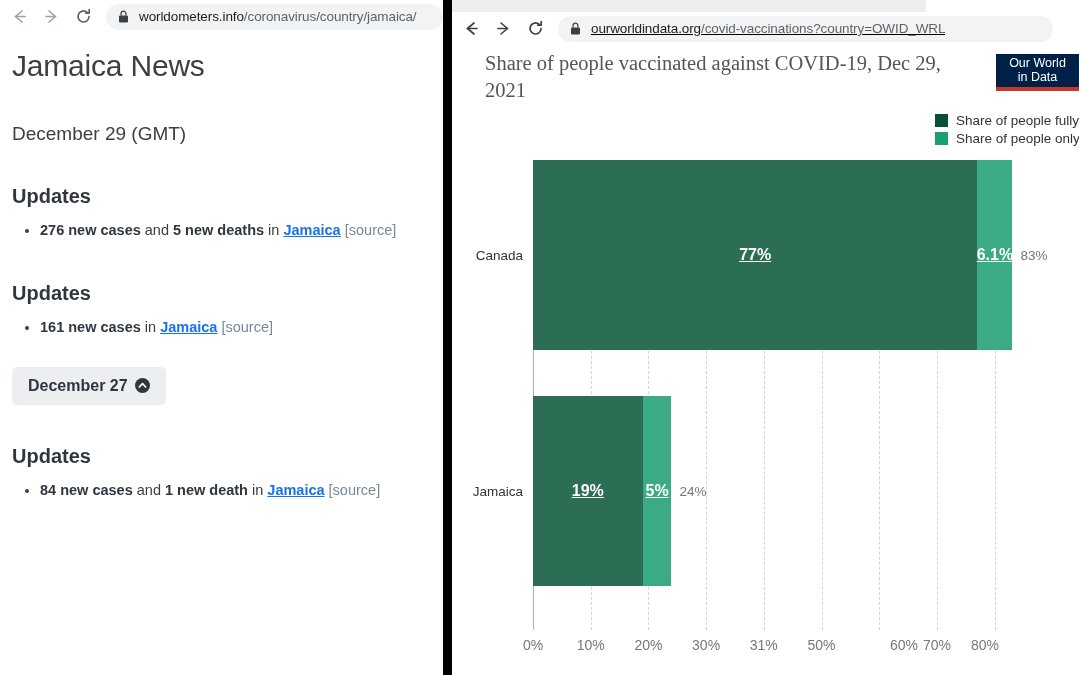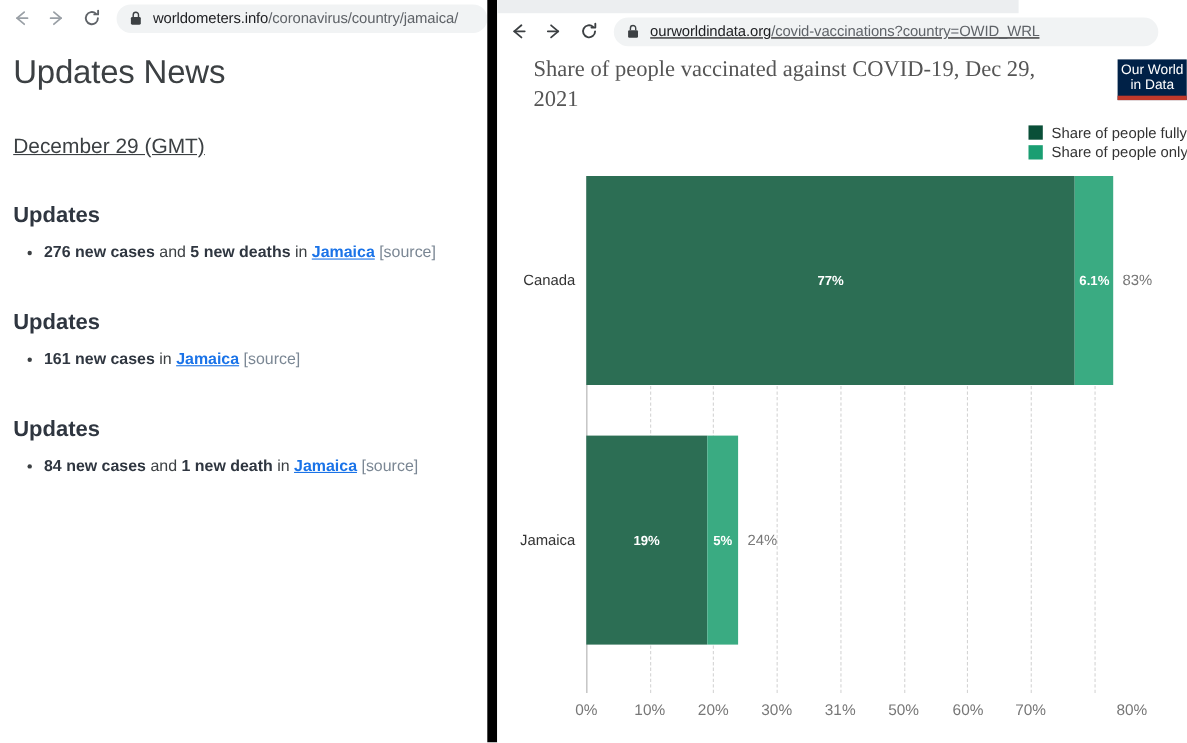--- a/index.html
+++ b/index.html
@@ -50,21 +50,20 @@
   .url-text .dom { color: #202124; }
 
   .left-body { padding: 0 12px; }
   .page-title {
     font-size: 30px; font-weight: 400; color: #3c4043;
     margin: 16px 0 0 0; letter-spacing: -0.2px;
   }
   .date-heading {
     font-size: 19px; color: #3c4043; font-weight: 400;
     margin: 40px 0 0 0;
-    text-decoration: underline;
   }
   .updates-heading {
     font-size: 20px; font-weight: 700; color: #2f3640;
     margin: 40px 0 0 0;
   }
   ul.update-list {
     margin: 12px 0 0 0; padding-left: 28px; list-style: disc;
   }
   ul.update-list li {
     font-size: 14.5px; color: #3c4043; line-height: 1.5;
@@ -106,21 +105,21 @@
   .chart-head {
     position: absolute; left: 33px; top: 50px;
     width: 594px; display: flex; align-items: flex-start;
   }
   .chart-title {
     font-family: "Liberation Serif", serif;
     font-size: 20.5px; color: #555555; line-height: 1.32;
     width: 470px; font-weight: 400;
   }
   .owid-logo {
-    width: 63px; height: 37px; background: #002147;
+    width: 83px; height: 37px; background: #002147;
     margin-left: auto; margin-top: 4px;
     border-bottom: 4px solid #c0392b;
     display: flex; flex-direction: column;
     align-items: center; justify-content: center;
     line-height: 1.08;
   }
   .owid-logo span {
     color: #ffffff; font-size: 12.5px;
     font-family: "Liberation Sans", sans-serif; white-space: nowrap;
   }
@@ -144,21 +143,21 @@
   .gridline.axis0 { border-left: 1px solid #b0b0b0; }
   .tick-label {
     position: absolute; top: 637px;
     font-size: 14px; color: #777777;
     transform: translateX(-50%); white-space: nowrap;
   }
   .bar-group { position: absolute; }
   .bar { position: absolute; top: 0; height: 100%; }
   .bar-inner-label {
     position: absolute; top: 50%; transform: translate(-50%, -50%);
-    font-size: 12px; font-weight: 700; color: #ffffff; white-space: nowrap;
+    font-size: 16px; font-weight: 700; color: #ffffff; white-space: nowrap; text-decoration: underline;
   }
   .bar-total-label {
     position: absolute; top: 50%; transform: translateY(-50%);
     font-size: 13.5px; color: #777777; white-space: nowrap; text-align: center;
   }
   .country-label {
     position: absolute; top: 50%; transform: translateY(-50%);
     font-size: 13.5px; color: #333333; text-align: right; white-space: nowrap;
   }
 </style>
@@ -193,34 +192,43 @@
           <svg width="11" height="13" viewBox="0 0 11 13">
               <rect x="1" y="5.4" width="9" height="7" rx="1.2" fill="#3c4043"></rect>
               <path d="M3.1 5.4 V3.6 a2.4 2.4 0 0 1 4.8 0 V5.4" fill="none" stroke="#3c4043" stroke-width="1.3"></path>
             </svg>
         </span>
         <span class="url-text"><span class="dom">worldometers.info</span><span>/coronavirus/country/jamaica/</span></span>
       </div>
     </div>
 
     <div class="left-body">
-      <h1 class="page-title">Updates News</h1>
+      <h1 class="page-title">Jamaica News</h1>
       <div class="date-heading">December 29 (GMT)</div>
 
       
       <h2 class="updates-heading">Updates</h2>
       <ul class="update-list">
         <li><span class="stat">276 new cases</span><span> and </span><span class="stat">5 new deaths</span><span> in </span><a class="country-link" href="#">Jamaica</a> <a class="src-link" href="#">[source]</a></li>
       </ul>
 
       
       <h2 class="updates-heading">Updates</h2>
       <ul class="update-list">
         <li><span class="stat">161 new cases</span><span> in </span><a class="country-link" href="#">Jamaica</a> <a class="src-link" href="#">[source]</a></li>
       </ul>
+      <button class="date-toggle">
+        <span>December 27</span>
+        <span class="caret-circle">
+          <svg width="15" height="15" viewBox="0 0 15 15">
+              <circle cx="7.5" cy="7.5" r="7.5" fill="#2f3640"></circle>
+              <path d="M4.3 9 L7.5 5.6 L10.7 9" fill="none" stroke="#ffffff" stroke-width="1.7" stroke-linecap="round" stroke-linejoin="round"></path>
+            </svg>
+        </span>
+      </button>
 
       
       <h2 class="updates-heading">Updates</h2>
       <ul class="update-list">
         <li><span class="stat">84 new cases</span><span> and </span><span class="stat">1 new death</span><span> in </span><a class="country-link" href="#">Jamaica</a> <a class="src-link" href="#">[source]</a></li>
       </ul>
     </div>
   </div>
 
   <div class="pane-divider"></div>
@@ -285,25 +293,25 @@
       <div class="tick-label" style="left: 138.7px;">10%</div>
       <div class="gridline" style="left: 196.4px;"></div>
       <div class="tick-label" style="left: 196.4px;">20%</div>
       <div class="gridline" style="left: 254.1px;"></div>
       <div class="tick-label" style="left: 254.1px;">30%</div>
       <div class="gridline" style="left: 311.8px;"></div>
       <div class="tick-label" style="left: 311.8px;">31%</div>
       <div class="gridline" style="left: 369.5px;"></div>
       <div class="tick-label" style="left: 369.5px;">50%</div>
       <div class="gridline" style="left: 427.2px;"></div>
-      <div class="tick-label" style="left: 428px;">60%</div>
+      <div class="tick-label" style="left: 452px;">60%</div>
       <div class="gridline" style="left: 484.9px;"></div>
       <div class="tick-label" style="left: 484.9px;">70%</div>
       <div class="gridline" style="left: 542.6px;"></div>
-      <div class="tick-label" style="left: 571px; padding-left: 12px;">80%</div>
+      <div class="tick-label" style="left: 527px; padding-left: 12px;">80%</div>
       <div class="bar-group" style="left: 0px; top: 160px; width: 627px; height: 190px;">
         <div class="country-label" style="right: 556px;">Canada</div>
         <div class="bar" style="left: 81px; width: 444.29px; background: rgb(44, 110, 84);"></div>
         <div class="bar-inner-label" style="left: 303.145px;">77%</div>
         <div class="bar" style="left: 525.29px; width: 35.197px; background: rgb(58, 171, 130);"></div>
         <div class="bar-inner-label" style="left: 542.889px;">6.1%</div>
         <div class="bar-total-label" style="left: 568.487px;">83%</div>
       </div>
       <div class="bar-group" style="left: 0px; top: 396px; width: 627px; height: 190px;">
         <div class="country-label" style="right: 556px;">Jamaica</div>

